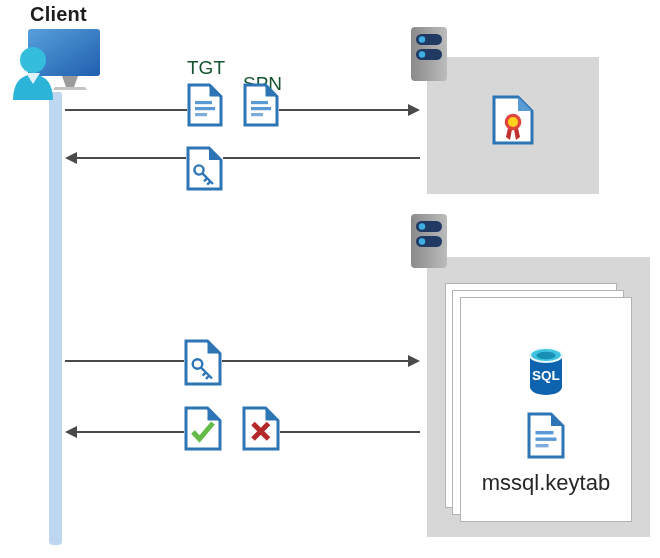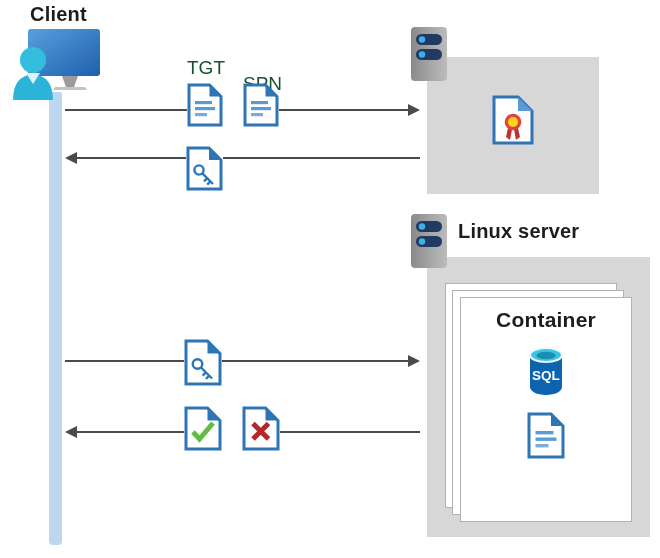--- a/index.html
+++ b/index.html
@@ -124,21 +124,20 @@
     <svg width="42" height="50" viewBox="0 0 42 50">
       <path d="M2 2 H26 L40 16 V48 H2 Z" fill="#fff" stroke="#2e75b6" stroke-width="3"></path>
       <path d="M26 2 V16 H40 Z" fill="#5b9bd5"></path>
       <polygon points="16,33 20,34.5 18,45 14,42" fill="#c03030"></polygon>
       <polygon points="26,33 22,34.5 24,45 28,42" fill="#c03030"></polygon>
       <circle cx="21" cy="27" r="8.3" fill="#e0443a"></circle>
       <circle cx="21" cy="27" r="5" fill="#ffd21e"></circle>
     </svg>
   </div>
 
-  <div class="abs heading" style="left:458px; top:219px; width:190px;">Linux server</div>
 
   <div class="abs panel" style="left:427px; top:257px; width:223px; height:280px;"></div>
 
   <div class="abs icon-wrap" style="left:410px; top:213px;">
     <svg width="38" height="56" viewBox="0 0 38 56">
       <defs>
         <linearGradient id="gsrv2" x1="0" y1="0" x2="1" y2="0">
           <stop offset="0" stop-color="#8a8a8a"></stop>
             <stop offset="1" stop-color="#bcbcbc"></stop>
         </linearGradient>
@@ -148,41 +147,41 @@
       <circle cx="12" cy="13.5" r="3.2" fill="#3fb0e4"></circle>
       <rect x="6" y="23" width="26" height="11" rx="5.5" fill="#203a64"></rect>
       <circle cx="12" cy="28.5" r="3.2" fill="#3fb0e4"></circle>
     </svg>
   </div>
 
   <div class="abs card" style="left:445px; top:283px; width:172px; height:225px;"></div>
   <div class="abs card" style="left:452px; top:290px; width:172px; height:225px;"></div>
   <div class="abs card" style="left:460px; top:297px; width:172px; height:225px;"></div>
 
-  <div class="abs heading center-text" style="left:460px; top:307px; width:172px; font-size:21px;">Container</div>
 
   <div class="abs icon-wrap" style="left:528px; top:346px;">
     <svg width="36" height="50" viewBox="0 0 36 50">
       <path d="M2 9 L2 41 C2 45.4 9.2 49 18 49 C26.8 49 34 45.4 34 41 L34 9 Z" fill="#0d63ae"></path>
       <ellipse cx="18" cy="9" rx="16" ry="7" fill="#3fc3e0" stroke="#eaf9fd" stroke-width="2.2"></ellipse>
       <ellipse cx="18" cy="9.5" rx="9.5" ry="3.8" fill="#1790b4"></ellipse>
       <text x="18" y="34" text-anchor="middle" font-size="13.5" font-weight="bold" fill="#ffffff">SQL</text>
     </svg>
   </div>
 
   <div class="abs icon-wrap" style="left:527px; top:412px;">
     <svg width="38" height="47" viewBox="0 0 38 47">
       <path d="M2 2 H24 L36 14 V45 H2 Z" fill="#fff" stroke="#2e75b6" stroke-width="3"></path>
       <path d="M24 2 V14 H36 Z" fill="#2e75b6"></path>
       <rect x="8.5" y="19" width="18" height="3.4" fill="#5b9bd5"></rect>
       <rect x="8.5" y="25.5" width="21" height="3.4" fill="#5b9bd5"></rect>
       <rect x="8.5" y="32" width="13" height="3.4" fill="#7fabdc"></rect>
     </svg>
   </div>
 
+  <div class="abs center-text" style="left:460px; top:470px; width:172px; font-size:22px; color:#262626;">mssql.keytab</div>
 
   <div class="abs icon-wrap" style="left:184px; top:339px;">
     <svg width="38" height="47" viewBox="0 0 38 47">
       <path d="M2 2 H23.5 L36 14.5 V45 H2 Z" fill="#fff" stroke="#2e75b6" stroke-width="3"></path>
       <path d="M23.5 2 V14.5 H36 Z" fill="#2e75b6"></path>
       <circle cx="13.5" cy="25" r="4.8" fill="none" stroke="#2e75b6" stroke-width="2.4"></circle>
       <path d="M17 28.5 L28 39.5 M21.9 33.4 L18.6 36.7 M25.2 36.7 L21.9 40" fill="none" stroke="#2e75b6" stroke-width="2.4"></path>
     </svg>
   </div>
 

